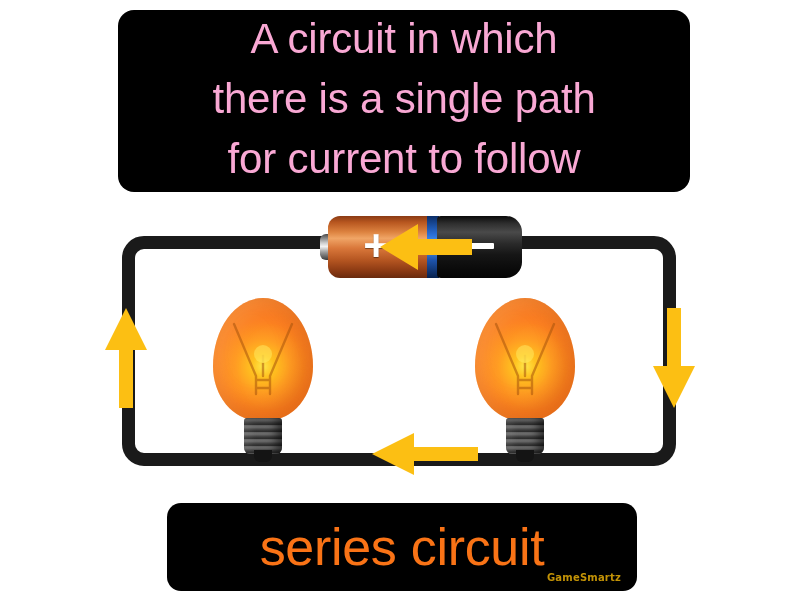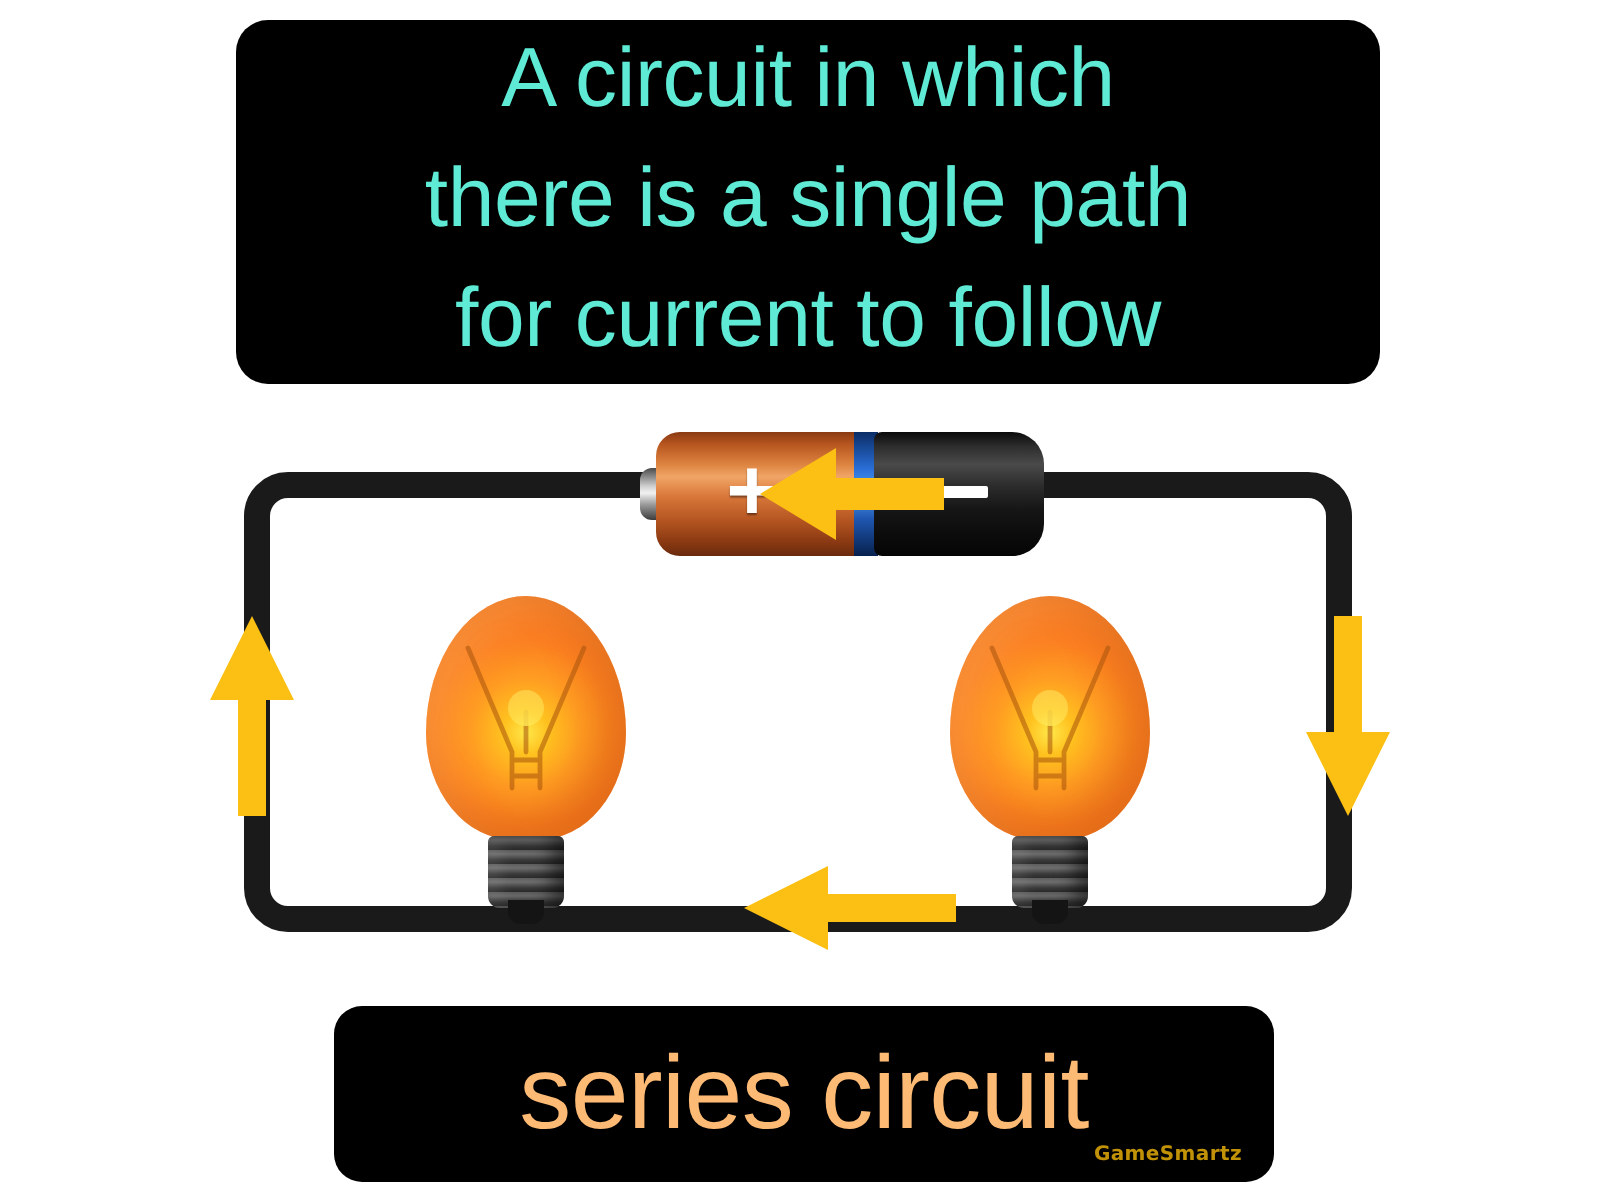--- a/index.html
+++ b/index.html
@@ -35,39 +35,39 @@
   }
   #definition-banner {
     left: 118px;
     top: 10px;
     width: 572px;
     height: 182px;
     padding: 4px 14px 8px 14px;
     flex-direction: column;
   }
   #definition-text {
-    color: #5eead4;
+    color: #f9a8d4;
     font-size: 42px;
     line-height: 1.43;
     text-align: center;
     font-weight: 400;
     letter-spacing: -0.2px;
     white-space: pre-line;
   }
 
   
   #term-banner {
     left: 167px;
     top: 503px;
     width: 470px;
     height: 88px;
     border-radius: 14px;
   }
   #term-text {
-    color: #fdba74;
+    color: #f97316;
     font-size: 52px;
     line-height: 1;
     font-weight: 400;
     text-align: center;
     letter-spacing: -0.3px;
   }
   #watermark {
     position: absolute;
     right: 16px;
     bottom: 8px;

